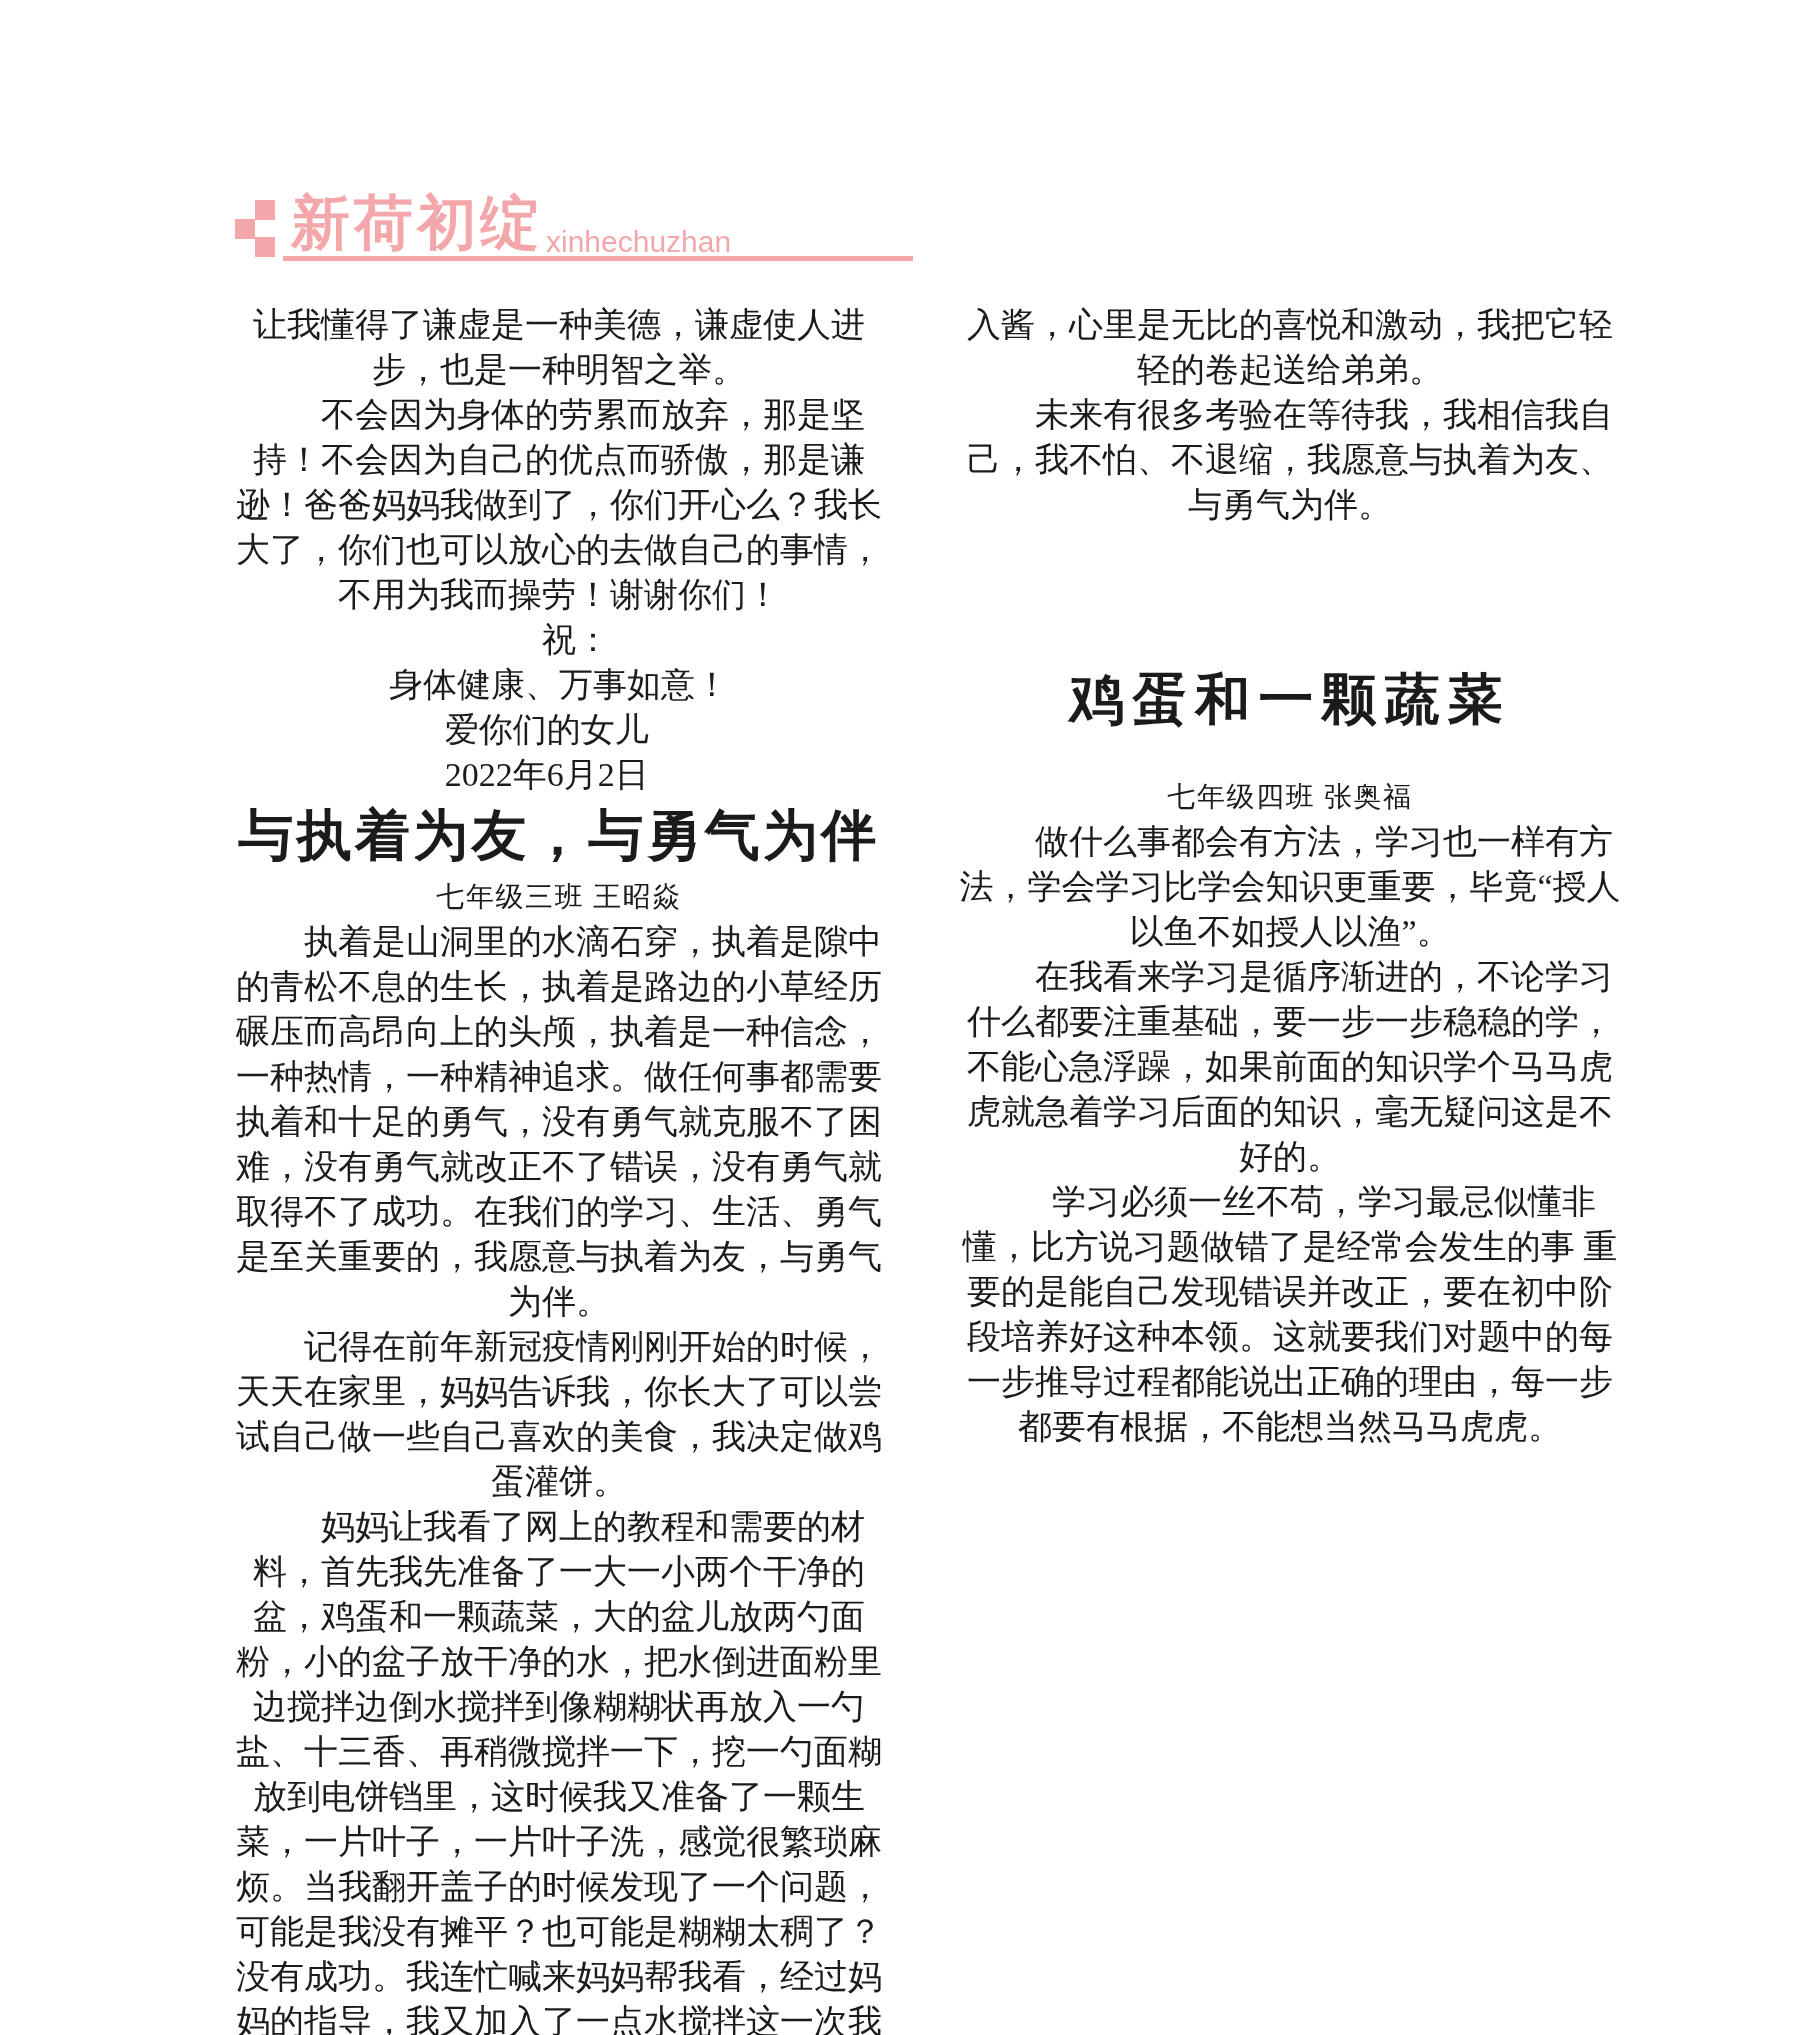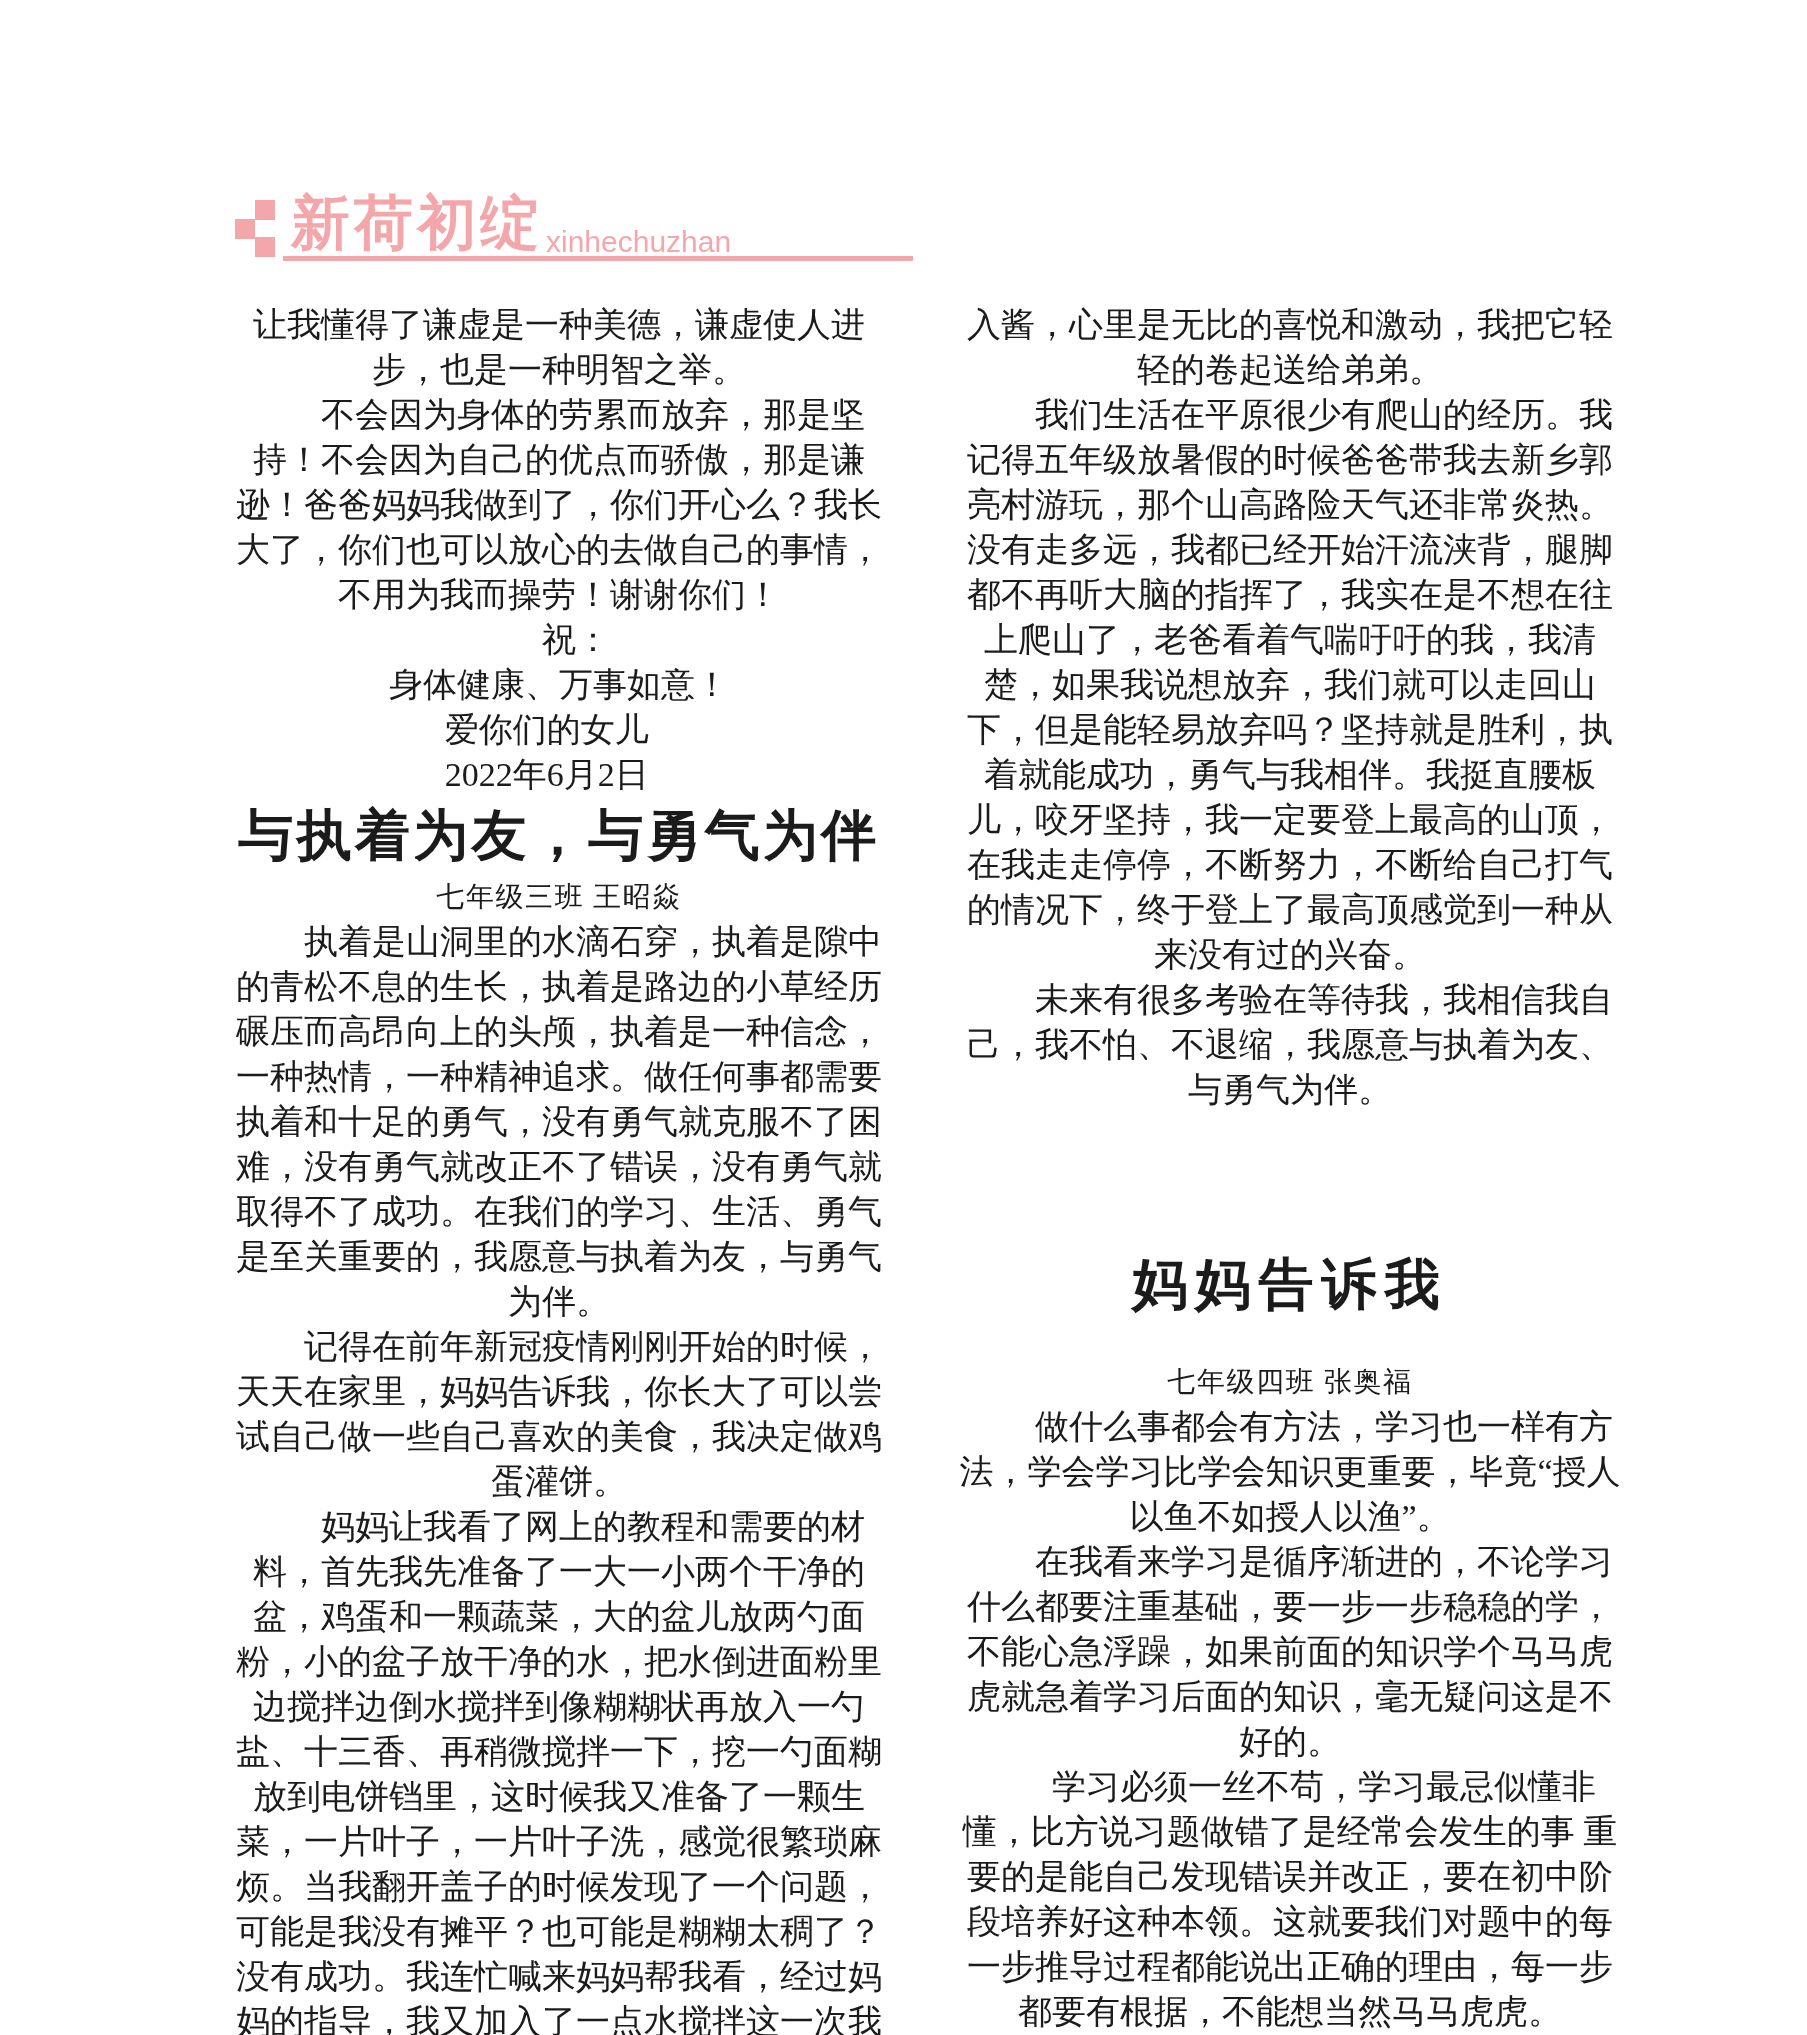--- a/index.html
+++ b/index.html
@@ -88,24 +88,23 @@
 
     <p class="article-title">与执着为友，与勇气为伴</p>
     <p class="article-byline">七年级三班 王昭焱</p>
     <p class="indent body-start">执着是山洞里的水滴石穿，执着是隙中的青松不息的生长，执着是路边的小草经历碾压而高昂向上的头颅，执着是一种信念，一种热情，一种精神追求。做任何事都需要执着和十足的勇气，没有勇气就克服不了困难，没有勇气就改正不了错误，没有勇气就取得不了成功。在我们的学习、生活、勇气是至关重要的，我愿意与执着为友，与勇气为伴。</p>
     <p class="indent">记得在前年新冠疫情刚刚开始的时候，天天在家里，妈妈告诉我，你长大了可以尝试自己做一些自己喜欢的美食，我决定做鸡蛋灌饼。</p>
     <p class="indent">妈妈让我看了网上的教程和需要的材料，首先我先准备了一大一小两个干净的盆，鸡蛋和一颗蔬菜，大的盆儿放两勺面粉，小的盆子放干净的水，把水倒进面粉里边搅拌边倒水搅拌到像糊糊状再放入一勺盐、十三香、再稍微搅拌一下，挖一勺面糊放到电饼铛里，这时候我又准备了一颗生菜，一片叶子，一片叶子洗，感觉很繁琐麻烦。当我翻开盖子的时候发现了一个问题，可能是我没有摊平？也可能是糊糊太稠了？没有成功。我连忙喊来妈妈帮我看，经过妈妈的指导，我又加入了一点水搅拌这一次我重新放了一勺面糊在电饼铛里轻轻地摊平，静静的等待希望这一次能成功，经过漫长的等待电饼铛的灯亮了我打开一看，嗯，比第一个好，赶快打入一个鸡蛋在上面再放入青菜，放</p>
   </div>
 
   <div class="col col-right">
     <p>入酱，心里是无比的喜悦和激动，我把它轻轻的卷起送给弟弟。</p>
-    <p class="indent">我们生活在平原很少有爬山的经历。我记得五年级放暑假的时候爸爸带我去新乡郭亮村游玩，那个山高路险天气还非常炎热。没有走多远，我都已经开始汗流浃背，腿脚都不再听大脑的指挥了，我实在是不想在往上爬山了，老爸看着气喘吁吁的我，我清楚，如果我说想放弃，我们就可以走回山下，但是能轻易放弃吗？坚持就是胜利，执着就能成功，勇气与我相伴。我挺直腰板儿，咬牙坚持，我一定要登上最高的山顶，在我走走停停，不断努力，不断给自己打气的情况下，终于登上了最高顶感觉到一种从来没有过的兴奋。</p>
     <p class="indent">未来有很多考验在等待我，我相信我自己，我不怕、不退缩，我愿意与执着为友、与勇气为伴。</p>
 
-    <p class="article-title">妈妈告诉我</p>
+    <p class="article-title">鸡蛋和一颗蔬菜</p>
     <p class="article-byline">七年级四班 张奥福</p>
     <p class="indent body-start">做什么事都会有方法，学习也一样有方法，学会学习比学会知识更重要，毕竟“授人以鱼不如授人以渔”。</p>
     <p class="indent">在我看来学习是循序渐进的，不论学习什么都要注重基础，要一步一步稳稳的学，不能心急浮躁，如果前面的知识学个马马虎虎就急着学习后面的知识，毫无疑问这是不好的。</p>
     <p class="indent">学习必须一丝不苟，学习最忌似懂非懂，比方说习题做错了是经常会发生的事 重要的是能自己发现错误并改正，要在初中阶段培养好这种本领。这就要我们对题中的每一步推导过程都能说出正确的理由，每一步都要有根据，不能想当然马马虎虎。</p>
 
   </div>
 
 </div>
 
 

